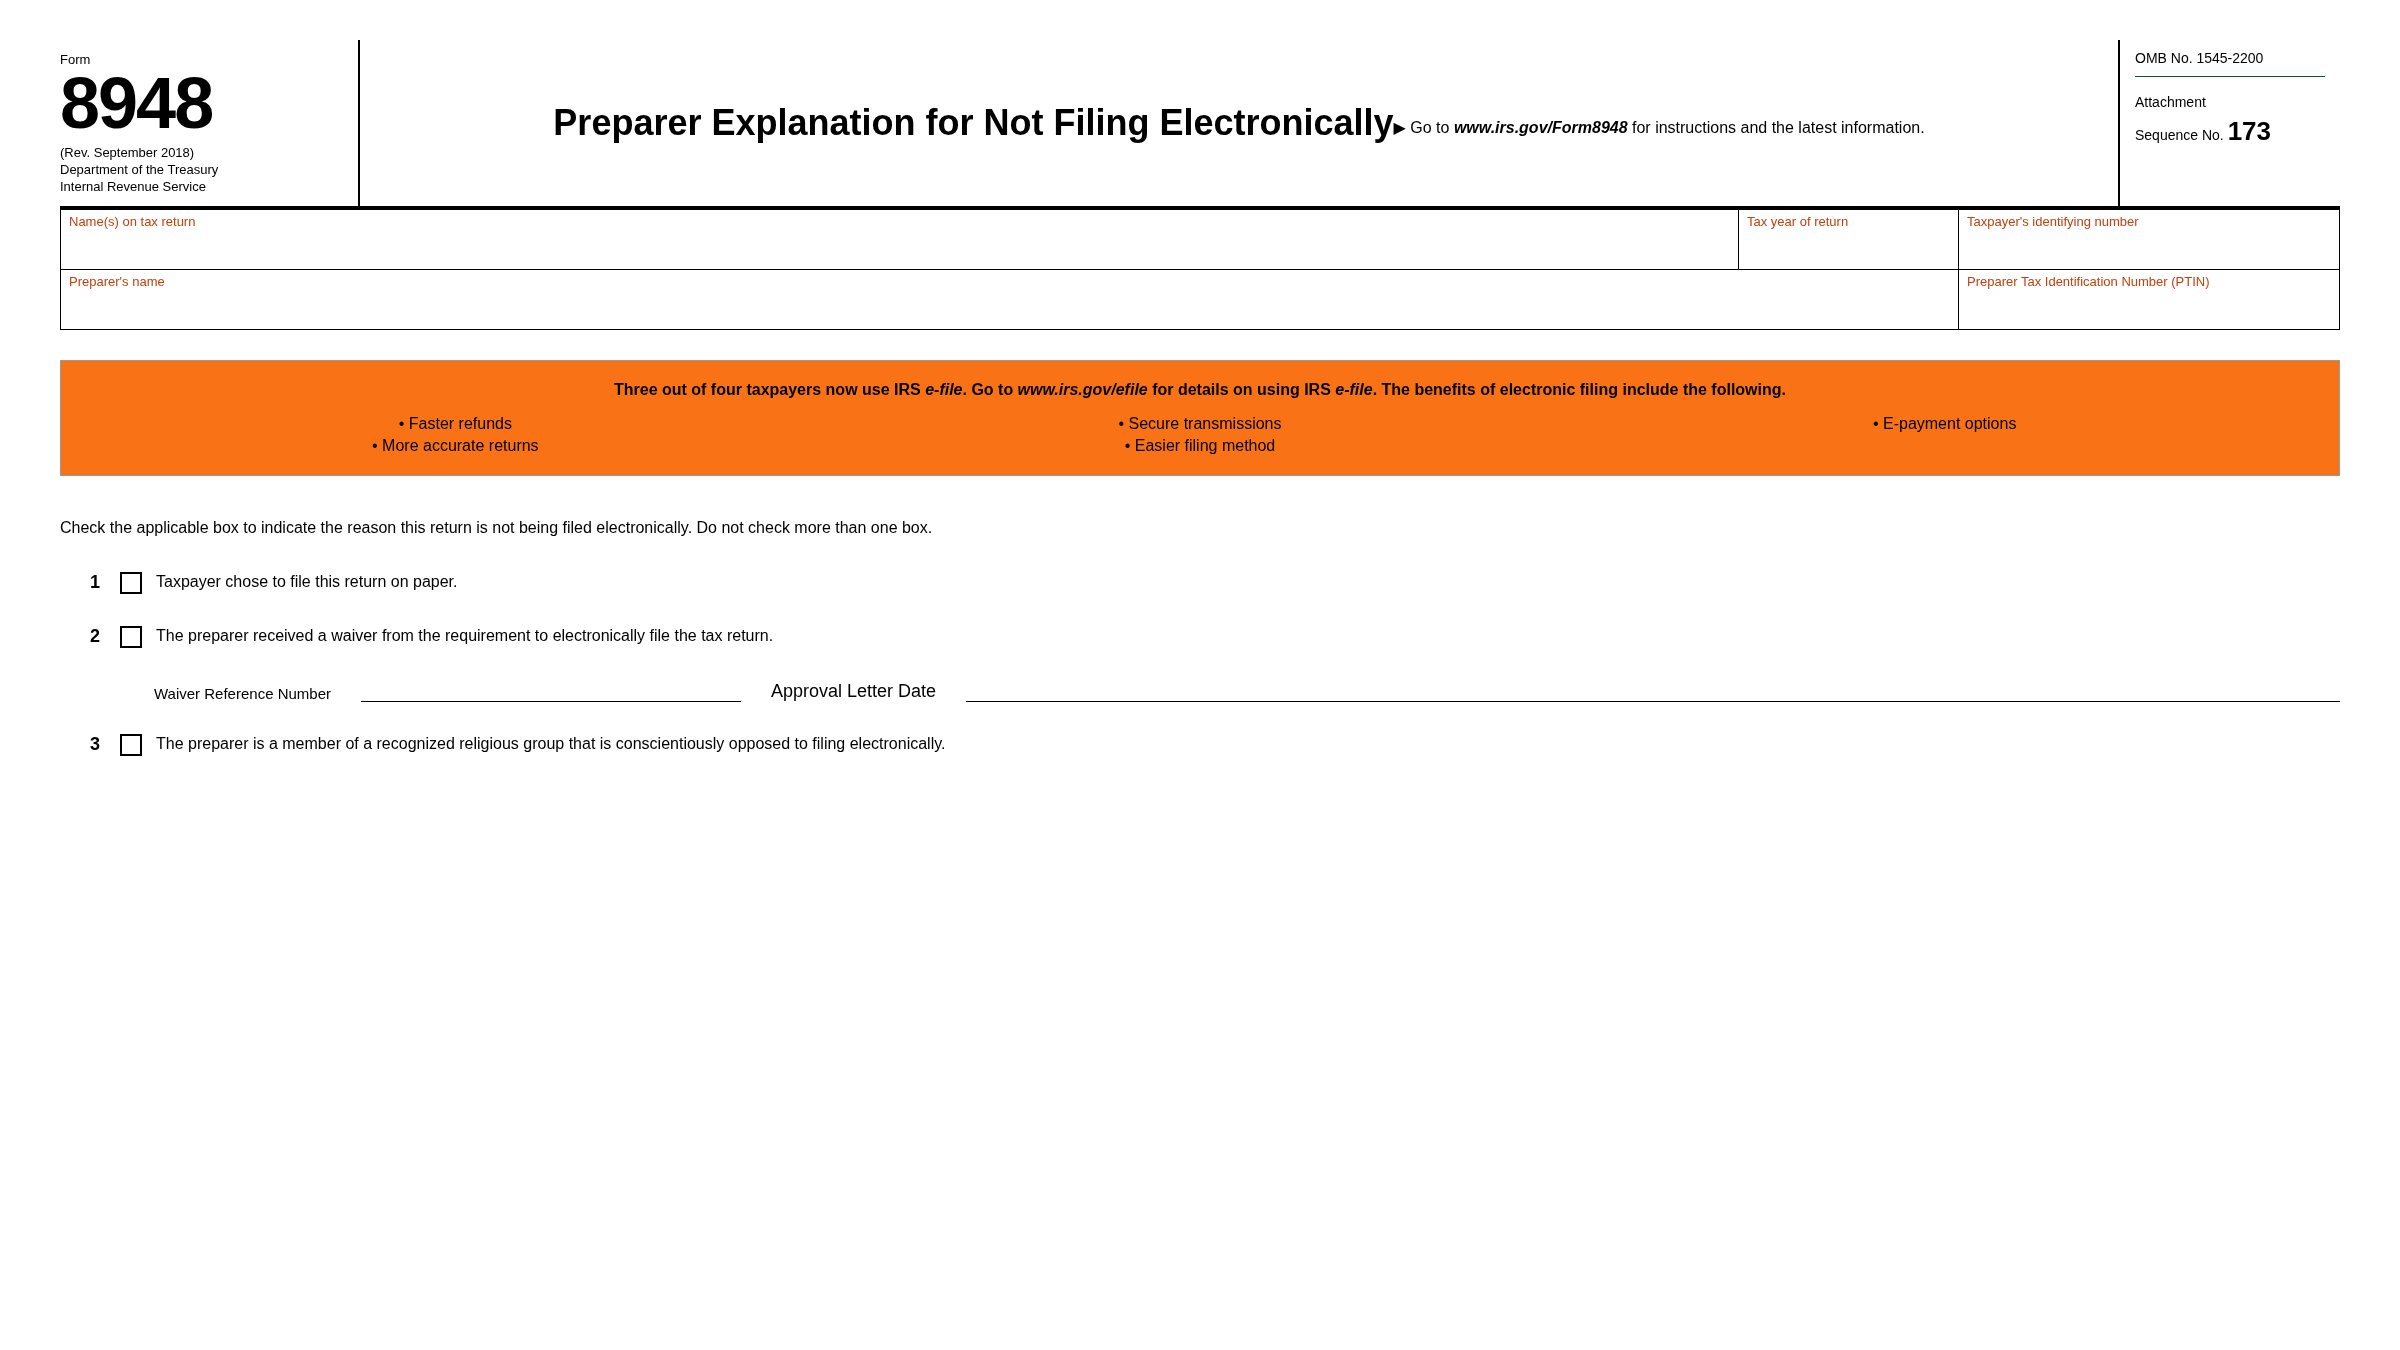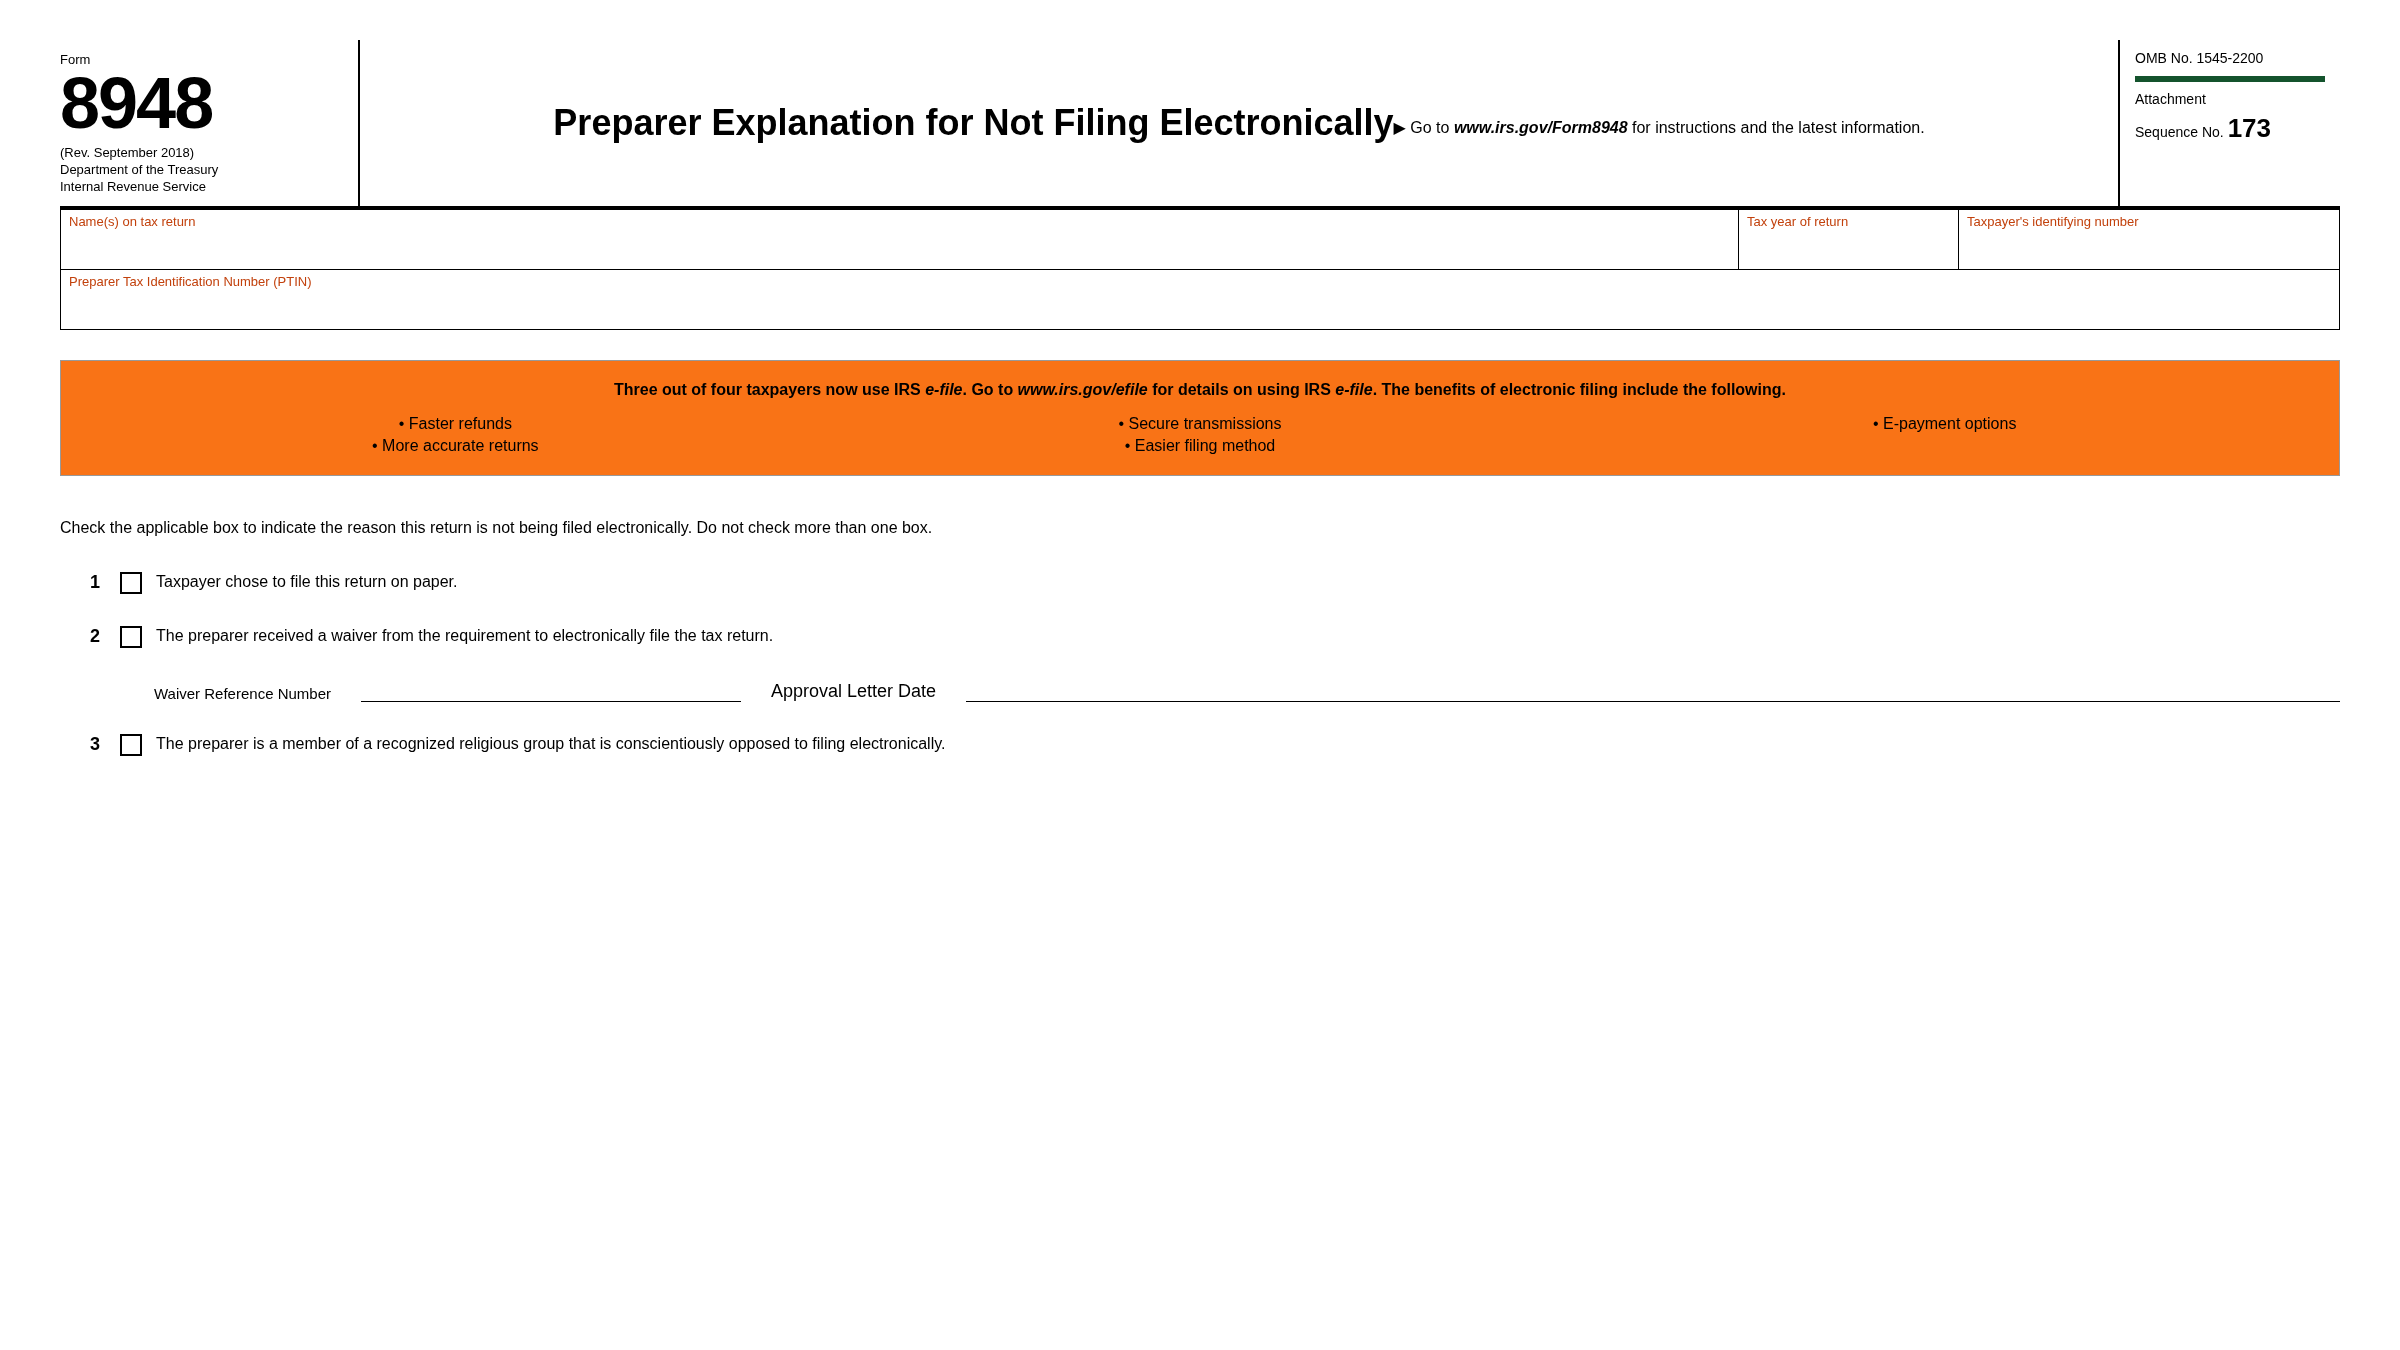--- a/index.html
+++ b/index.html
@@ -88,22 +88,22 @@
       width: 220px;
       padding: 10px 15px;
       display: flex;
       flex-direction: column;
     }
 
     .omb-number {
       font-size: 14px;
       font-weight: normal;
       padding-bottom: 10px;
-      border-bottom: 6px solid #14532d;
-      margin-bottom: 8px;
+      border-bottom: 1px solid #14532d;
+      margin-bottom: 16px;
     }
 
     .attachment {
       font-size: 14px;
       line-height: 1.4;
     }
 
     .attachment-seq {
       font-size: 26px;
       font-weight: bold;
@@ -311,20 +311,24 @@
     <div class="field-cell field-tax-year">
       <div class="field-label">Tax year of return</div>
       <div class="field-value-area"></div>
     </div>
     <div class="field-cell field-tin">
       <div class="field-label">Taxpayer's identifying number</div>
       <div class="field-value-area"></div>
     </div>
   </div>
   <div class="fields-row">
+    <div class="field-cell field-preparer-name">
+      <div class="field-label">Preparer's name</div>
+      <div class="field-value-area"></div>
+    </div>
     <div class="field-cell field-ptin">
       <div class="field-label">Preparer Tax Identification Number (PTIN)</div>
       <div class="field-value-area"></div>
     </div>
   </div>
 </div>
 
 <div class="info-box">
   <div class="info-box-title">
     <span>Three out of four taxpayers now use IRS </span><em>e-file</em><span>. Go to </span><em>www.irs.gov/efile</em><span> for details on using IRS </span><em>e-file</em><span>. The benefits of electronic filing include the following.</span>

